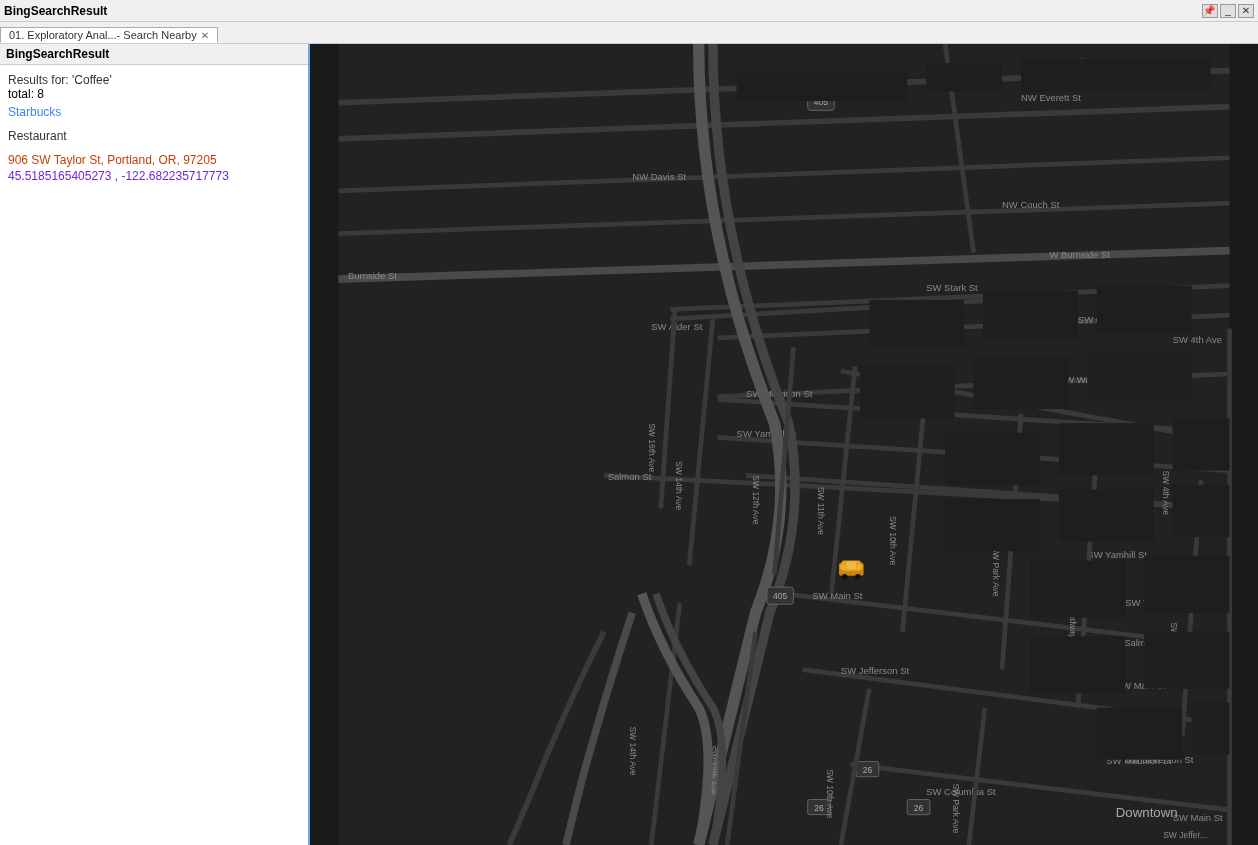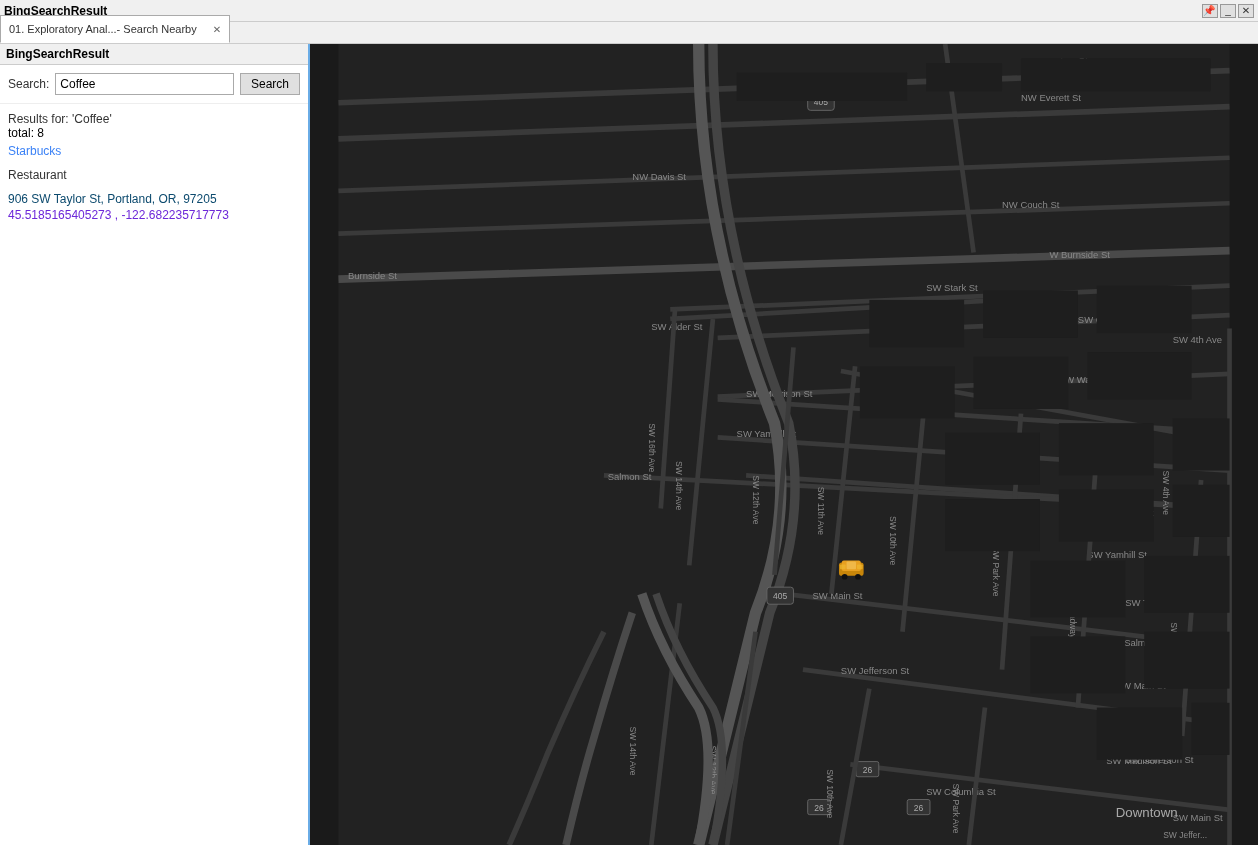--- a/index.html
+++ b/index.html
@@ -49,23 +49,23 @@
     }
     .tab {
       display: flex;
       align-items: center;
       padding: 2px 8px;
       font-size: 11px;
       border: 1px solid #aaa;
       border-bottom: none;
       background: #e0e0e0;
       cursor: pointer;
-      height: 28px;
-      color: #333;
-      gap: 16px;
+      height: 16px;
+      color: #333;
+      gap: 4px;
     }
     .tab.active {
       background: #fff;
       border-bottom: 1px solid #fff;
       z-index: 1;
     }
     .tab-close {
       font-size: 10px;
       color: #666;
       cursor: pointer;
@@ -147,21 +147,21 @@
       color: #3b82f6;
       font-size: 12px;
       margin-bottom: 10px;
     }
     .result-category {
       color: #333;
       font-size: 12px;
       margin-bottom: 10px;
     }
     .result-address {
-      color: #0c4a6e;
+      color: #c2410c;
       font-size: 12px;
       margin-bottom: 2px;
     }
     .result-coords {
       color: #6d28d9;
       font-size: 12px;
     }
 
     
     .map-area {
@@ -199,25 +199,20 @@
 </div>
 
 <div class="main-content">
 
   <div class="left-panel">
 
     <div class="panel-title">
       <span>BingSearchResult</span>
     </div>
 
-    <div class="search-row">
-      <label class="search-label">Search:</label>
-      <input class="search-input" type="text" value="Coffee" style="">
-      <button class="search-button">Search</button>
-    </div>
 
     <div class="results-area">
       <div class="results-header">Results for: 'Coffee'</div>
       <div class="result-total">total: 8</div>
       <div class="result-name">Starbucks</div>
       <div class="result-category">Restaurant</div>
       <div class="result-address">906 SW Taylor St, Portland, OR, 97205</div>
       <div class="result-coords">45.5185165405273 , -122.682235717773</div>
     </div>
   </div>

